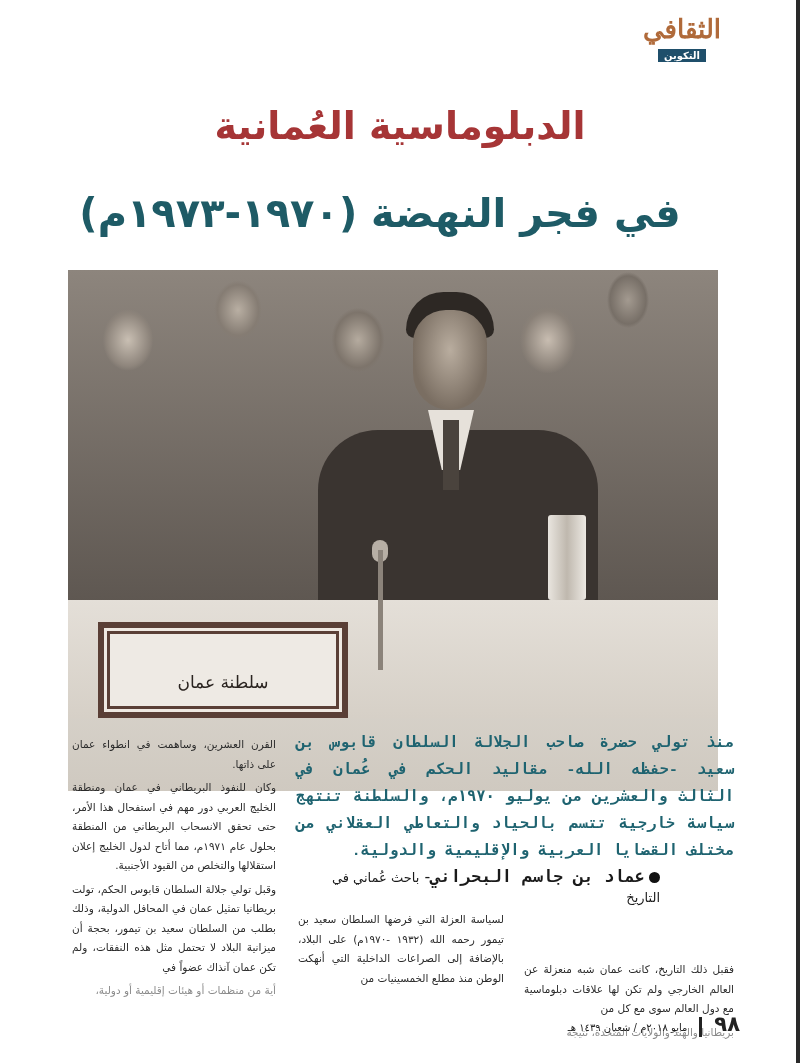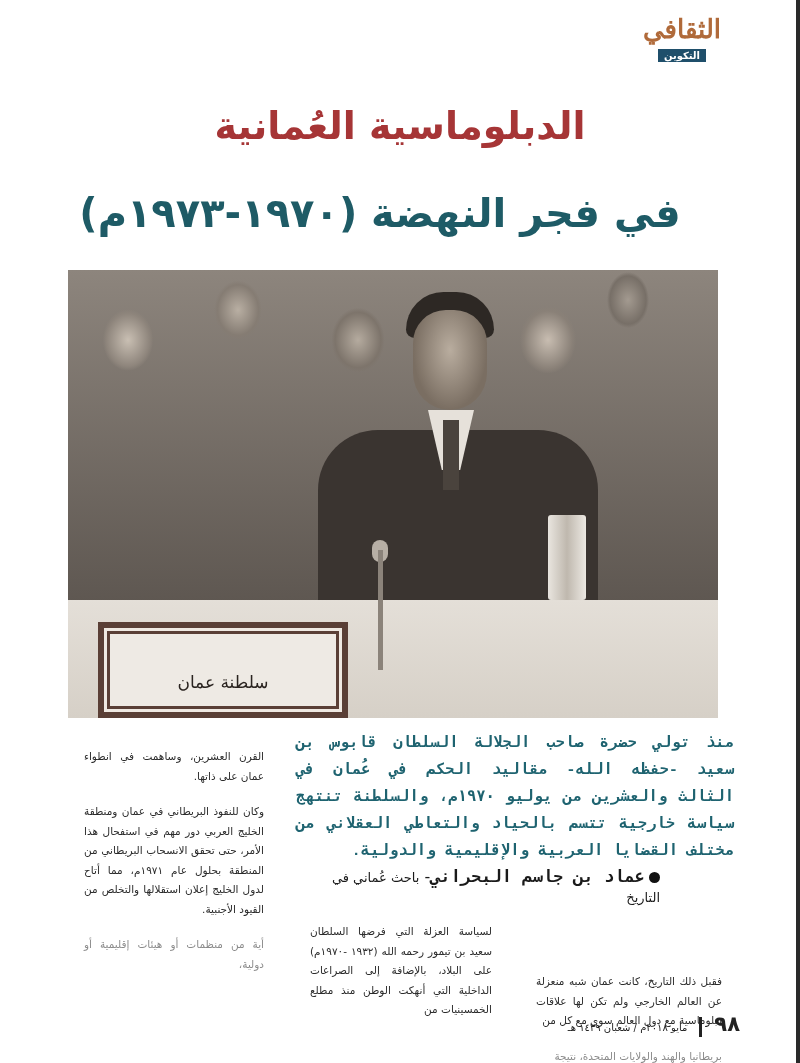--- a/index.html
+++ b/index.html
@@ -9,21 +9,21 @@
     font-family: "DejaVu Sans", sans-serif;
   }
   .page-edge { position: absolute; right: 0; top: 0; width: 4px; height: 1063px; background: #2a2a2a; }
   .logo { position: absolute; right: 70px; top: 14px; width: 96px; text-align: center; direction: rtl; }
   .logo-main { font-family: "DejaVu Serif", serif; font-weight: bold; font-size: 26px; color: #b06a3a; line-height: 30px; display: block; }
   .logo-sub { display: inline-block; background: #1f4f6b; color: #fff; font-size: 10px; font-weight: bold; padding: 0 6px; line-height: 13px; margin-top: -4px; text-align: center; }
   .title1 { position: absolute; left: 0; right: 0; top: 104px; text-align: center; direction: rtl;
     font-family: "DejaVu Sans", sans-serif; font-weight: bold; font-size: 38px; color: #a63536; }
   .title2 { position: absolute; left: 60px; right: 100px; top: 190px; text-align: center; direction: rtl;
     font-family: "DejaVu Sans", sans-serif; font-weight: bold; font-size: 40px; color: #1e5b66; }
-  .photo { position: absolute; left: 68px; top: 270px; width: 650px; height: 448px; overflow: hidden;
+  .photo { position: absolute; left: 68px; top: 270px; width: 650px; height: 521px; overflow: hidden;
     background: linear-gradient(180deg, #7c746c 0%, #6a625b 40%, #4f4843 70%, #d9d4cc 78%, #cfc9c0 100%); }
   .photo .crowd { position: absolute; left: 0; top: 0; width: 650px; height: 340px;
     background:
       radial-gradient(ellipse 36px 44px at 60px 70px, #c9bfb3 0%, #8e857c 60%, transparent 70%),
       radial-gradient(ellipse 34px 42px at 170px 40px, #b9afa3 0%, #857c73 60%, transparent 70%),
       radial-gradient(ellipse 38px 46px at 290px 70px, #b5ab9f 0%, #7d746b 60%, transparent 70%),
       radial-gradient(ellipse 40px 48px at 480px 70px, #c8bdb1 0%, #8a8178 60%, transparent 70%),
       radial-gradient(ellipse 30px 40px at 560px 30px, #a39a90 0%, #776f67 60%, transparent 70%),
       linear-gradient(180deg, #8d857d 0%, #5d5650 100%); }
   .photo .suit { position: absolute; left: 250px; top: 160px; width: 280px; height: 190px; background: #3a3430; border-radius: 60px 60px 0 0; }
@@ -42,21 +42,21 @@
   .intro { position: absolute; left: 296px; top: 730px; width: 438px; direction: rtl; text-align: justify;
     text-align-last: right; font-family: Liberation Mono, monospace; font-weight: bold; font-size: 15.5px;
     line-height: 27px; color: #1e6370; }
   .byline { position: absolute; left: 300px; top: 866px; width: 360px; direction: rtl; text-align: right;
     font-size: 16px; color: #1a1a1a; }
   .byline .dot { display: inline-block; width: 11px; height: 11px; background: #111; border-radius: 50%; margin-left: 4px; vertical-align: middle; }
   .byline .name { font-weight: bold; font-size: 17px; font-family: Liberation Mono, monospace; }
   .byline .role { font-size: 13px; }
   .col { position: absolute; direction: rtl; text-align: justify; text-align-last: right;
     font-family: "DejaVu Sans", sans-serif; font-size: 10.5px; line-height: 19.5px; color: #2b2b2b; }
-  .col p { margin: 16px; }
+  .col p { margin: 4px; }
   .col-left { left: 68px; top: 731px; width: 212px; }
   .col-mid { left: 294px; top: 906px; width: 214px; }
   .col-right { left: 520px; top: 956px; width: 218px; }
   .col .faded { opacity: 0.55; filter: blur(0.6px); }
   .footer { position: absolute; left: 480px; top: 1012px; width: 260px; direction: rtl; text-align: right; color: #222; }
   .footer .pageno { font-weight: bold; font-size: 21px; }
   .footer .sep { display: inline-block; width: 3px; height: 20px; background: #222; vertical-align: middle; margin: 0 12px; }
   .footer .issue { font-size: 10px; font-weight: normal; }
 </style>
 </head>
@@ -100,18 +100,19 @@
   <p class="faded">بريطانيا والهند والولايات المتحدة، نتيجة</p>
 </div>
 
 <div class="col col-mid">
   <p>لسياسة العزلة التي فرضها السلطان سعيد بن تيمور رحمه الله (١٩٣٢ -١٩٧٠م) على البلاد، بالإضافة إلى الصراعات الداخلية التي أنهكت الوطن منذ مطلع الخمسينيات من</p>
 </div>
 
 <div class="col col-left">
   <p>القرن العشرين، وساهمت في انطواء عمان على ذاتها.</p>
   <p>وكان للنفوذ البريطاني في عمان ومنطقة الخليج العربي دور مهم في استفحال هذا الأمر، حتى تحقق الانسحاب البريطاني من المنطقة بحلول عام ١٩٧١م، مما أتاح لدول الخليج إعلان استقلالها والتخلص من القيود الأجنبية.</p>
+  <p>وقبل تولي جلالة السلطان قابوس الحكم، تولت بريطانيا تمثيل عمان في المحافل الدولية، وذلك بطلب من السلطان سعيد بن تيمور، بحجة أن ميزانية البلاد لا تحتمل مثل هذه النفقات، ولم تكن عمان آنذاك عضواً في</p>
   <p class="faded">أية من منظمات أو هيئات إقليمية أو دولية،</p>
 </div>
 
 <div class="footer">
   <span class="pageno">٩٨</span><span class="sep"></span><span class="issue">مايو ٢٠١٨م / شعبان ١٤٣٩ هـ</span>
 </div>
 
 </body></html>

